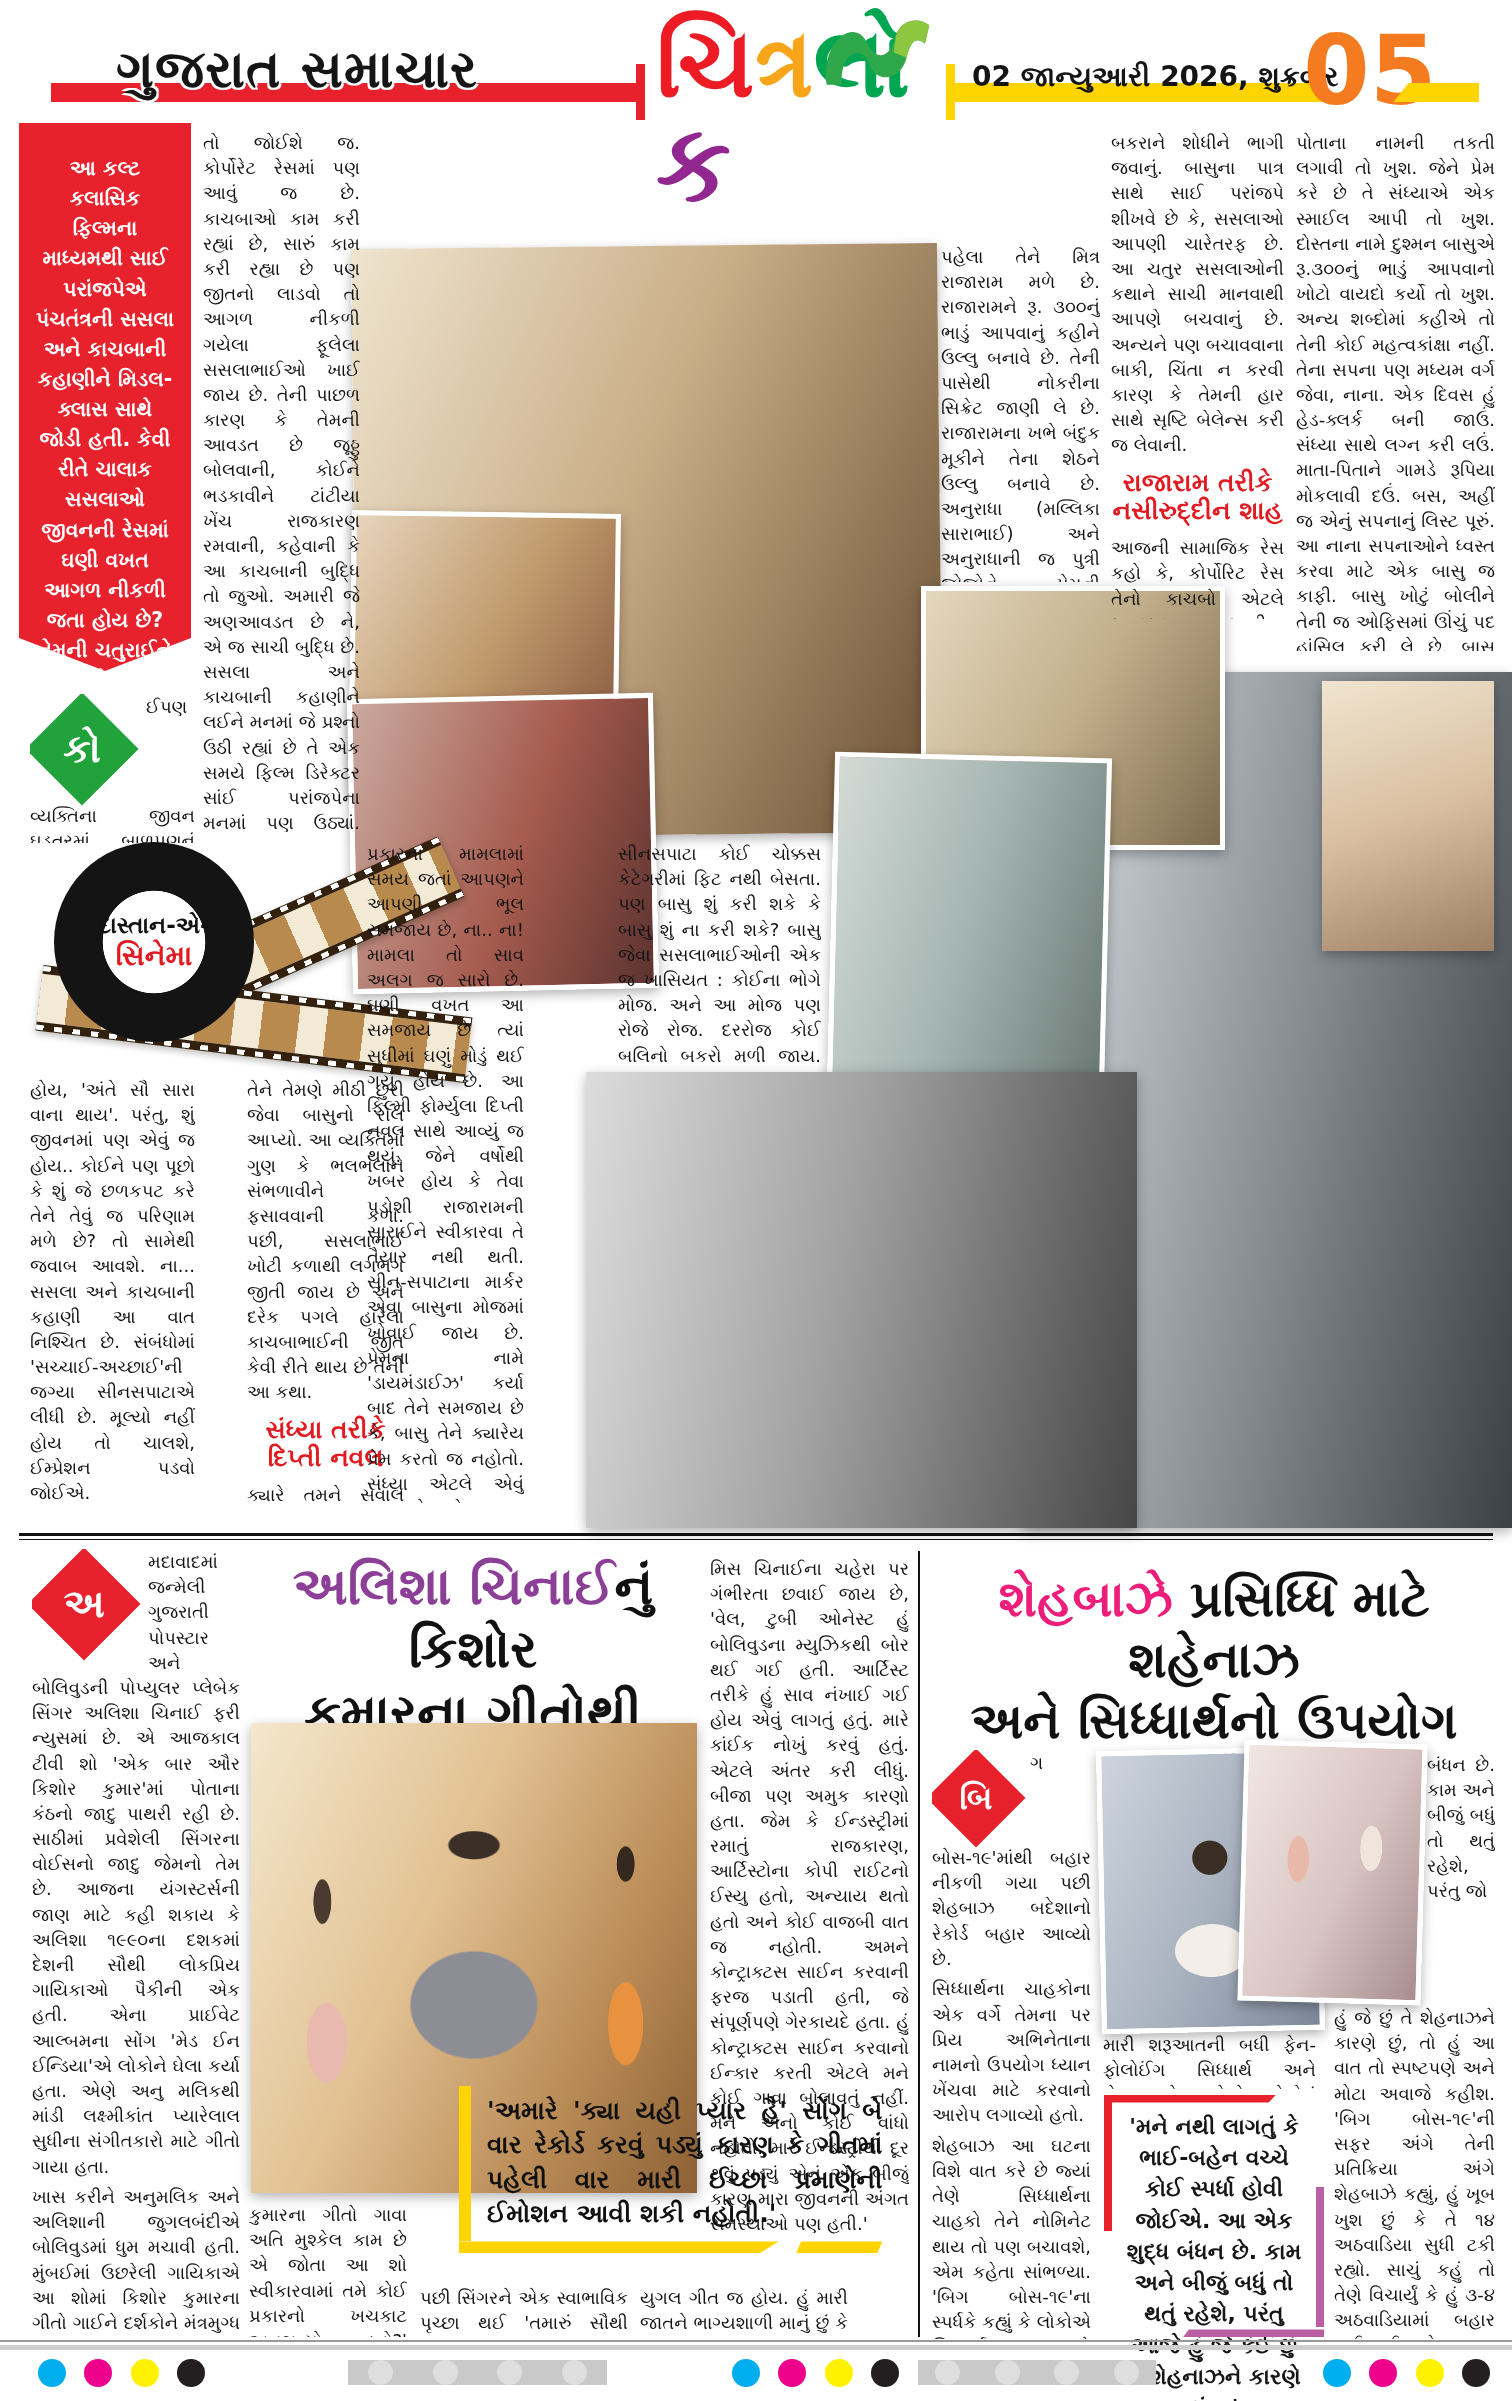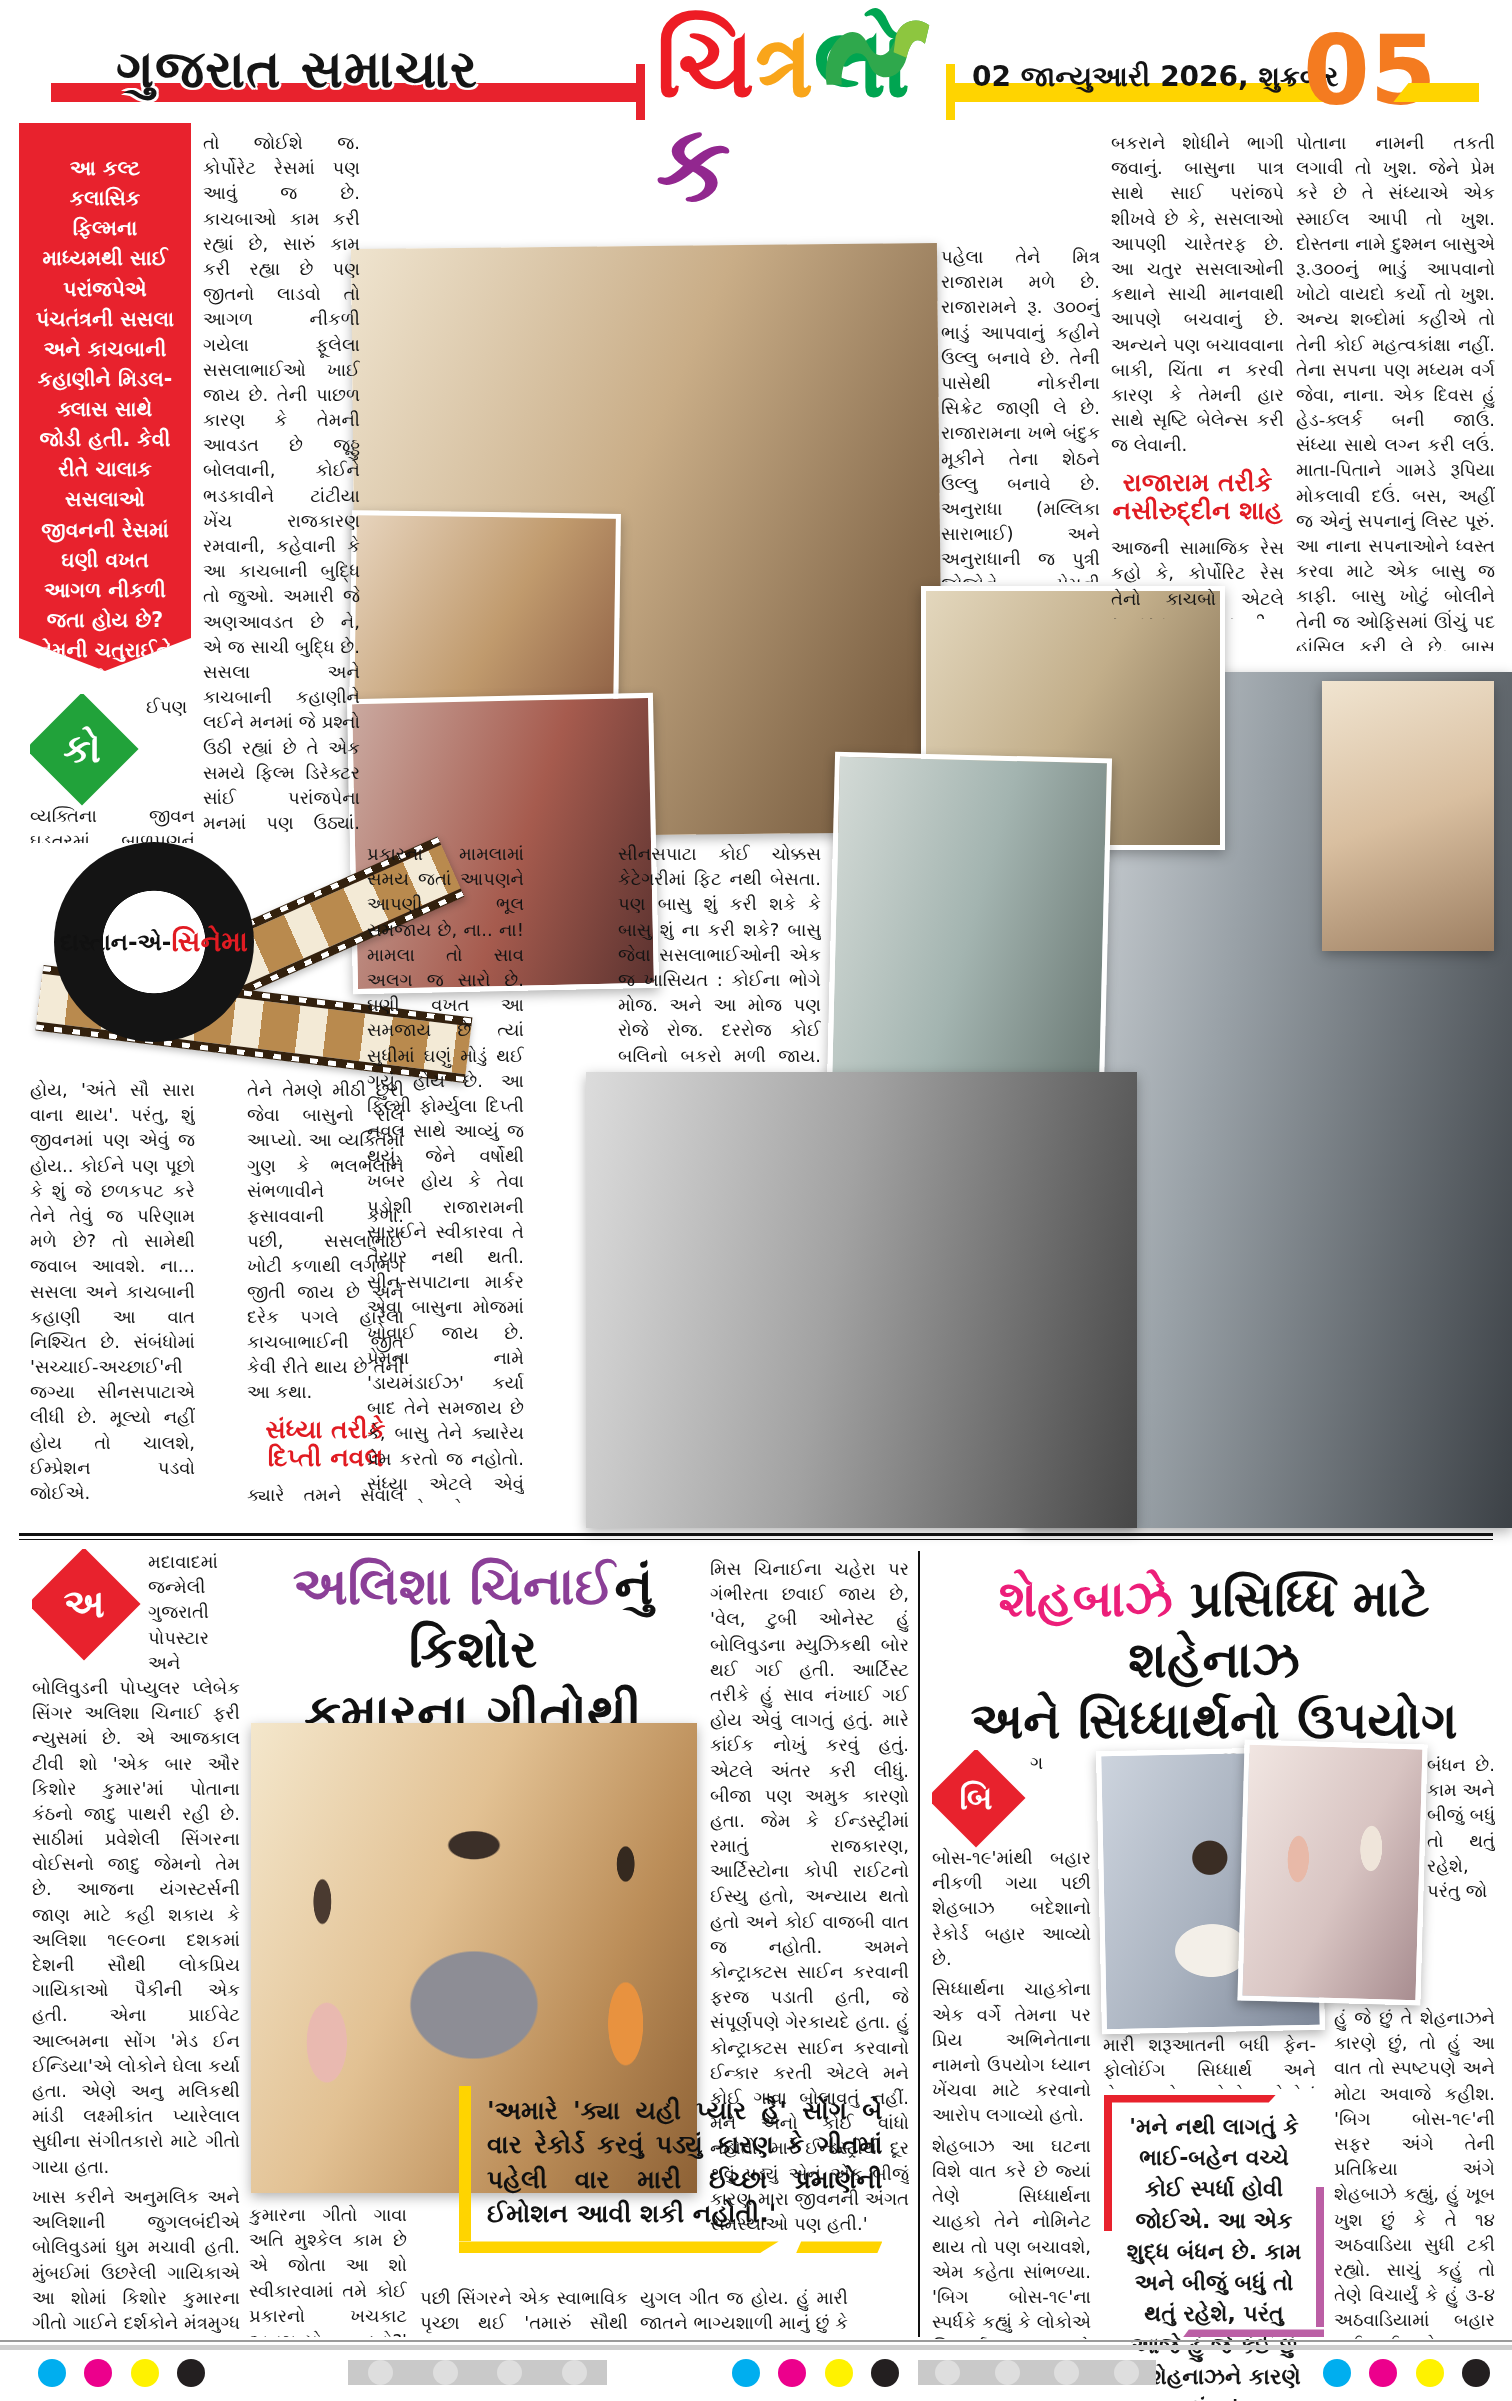--- a/index.html
+++ b/index.html
@@ -30,21 +30,21 @@
            margin:15px 24px 14px 12px;position:relative;}
   .diamond.green{background:#21a23a;}
   .diamond>span{position:absolute;inset:0;transform:rotate(-45deg);display:flex;align-items:center;
                 justify-content:center;color:#fff;font-size:39px;font-weight:bold;}
   
   .ph{position:absolute;box-shadow:0 4.3px 12px rgba(0,0,0,.30);}
   .ph.bordered{border:5.4px solid #fff;}
   
   .reel-disc{position:absolute;border-radius:50%;
              background:radial-gradient(circle at 50% 50%, #ffffff 0 36%, #141414 36.5% 82%, #2b2b2b 82% 100%);}
-  .reel-center{position:absolute;inset:0;display:flex;flex-direction:row;align-items:center;justify-content:center;text-align:right;}
+  .reel-center{position:absolute;inset:0;display:flex;flex-direction:column;align-items:center;justify-content:center;text-align:right;}
   .reel-l1{font-size:23px;font-weight:bold;color:#111;}
   .reel-l2{font-size:28px;font-weight:bold;color:#e11b22;}
   .strip{position:absolute;height:48px;background:repeating-linear-gradient(90deg,#f3ead6 0 28px,#b98a4e 28px 65px);
          border-top:9.7px solid #33210e;border-bottom:9.7px solid #33210e;box-shadow:0 3.2px 7.6px rgba(0,0,0,.25);}
   .strip::before,.strip::after{content:"";position:absolute;left:0;right:0;height:4.9px;
          background:repeating-linear-gradient(90deg,#fff 0 7.6px,transparent 7.6px 18.4px);}
   .strip::before{top:-7.6px;} .strip::after{bottom:-7.6px;}
   
   .yquote{position:absolute;font-size:25px;font-weight:bold;line-height:1.38;color:#101010;text-align:justify;}
   .yq-left{position:absolute;left:0;top:0;width:12px;height:82%;background:#ffd400;}

